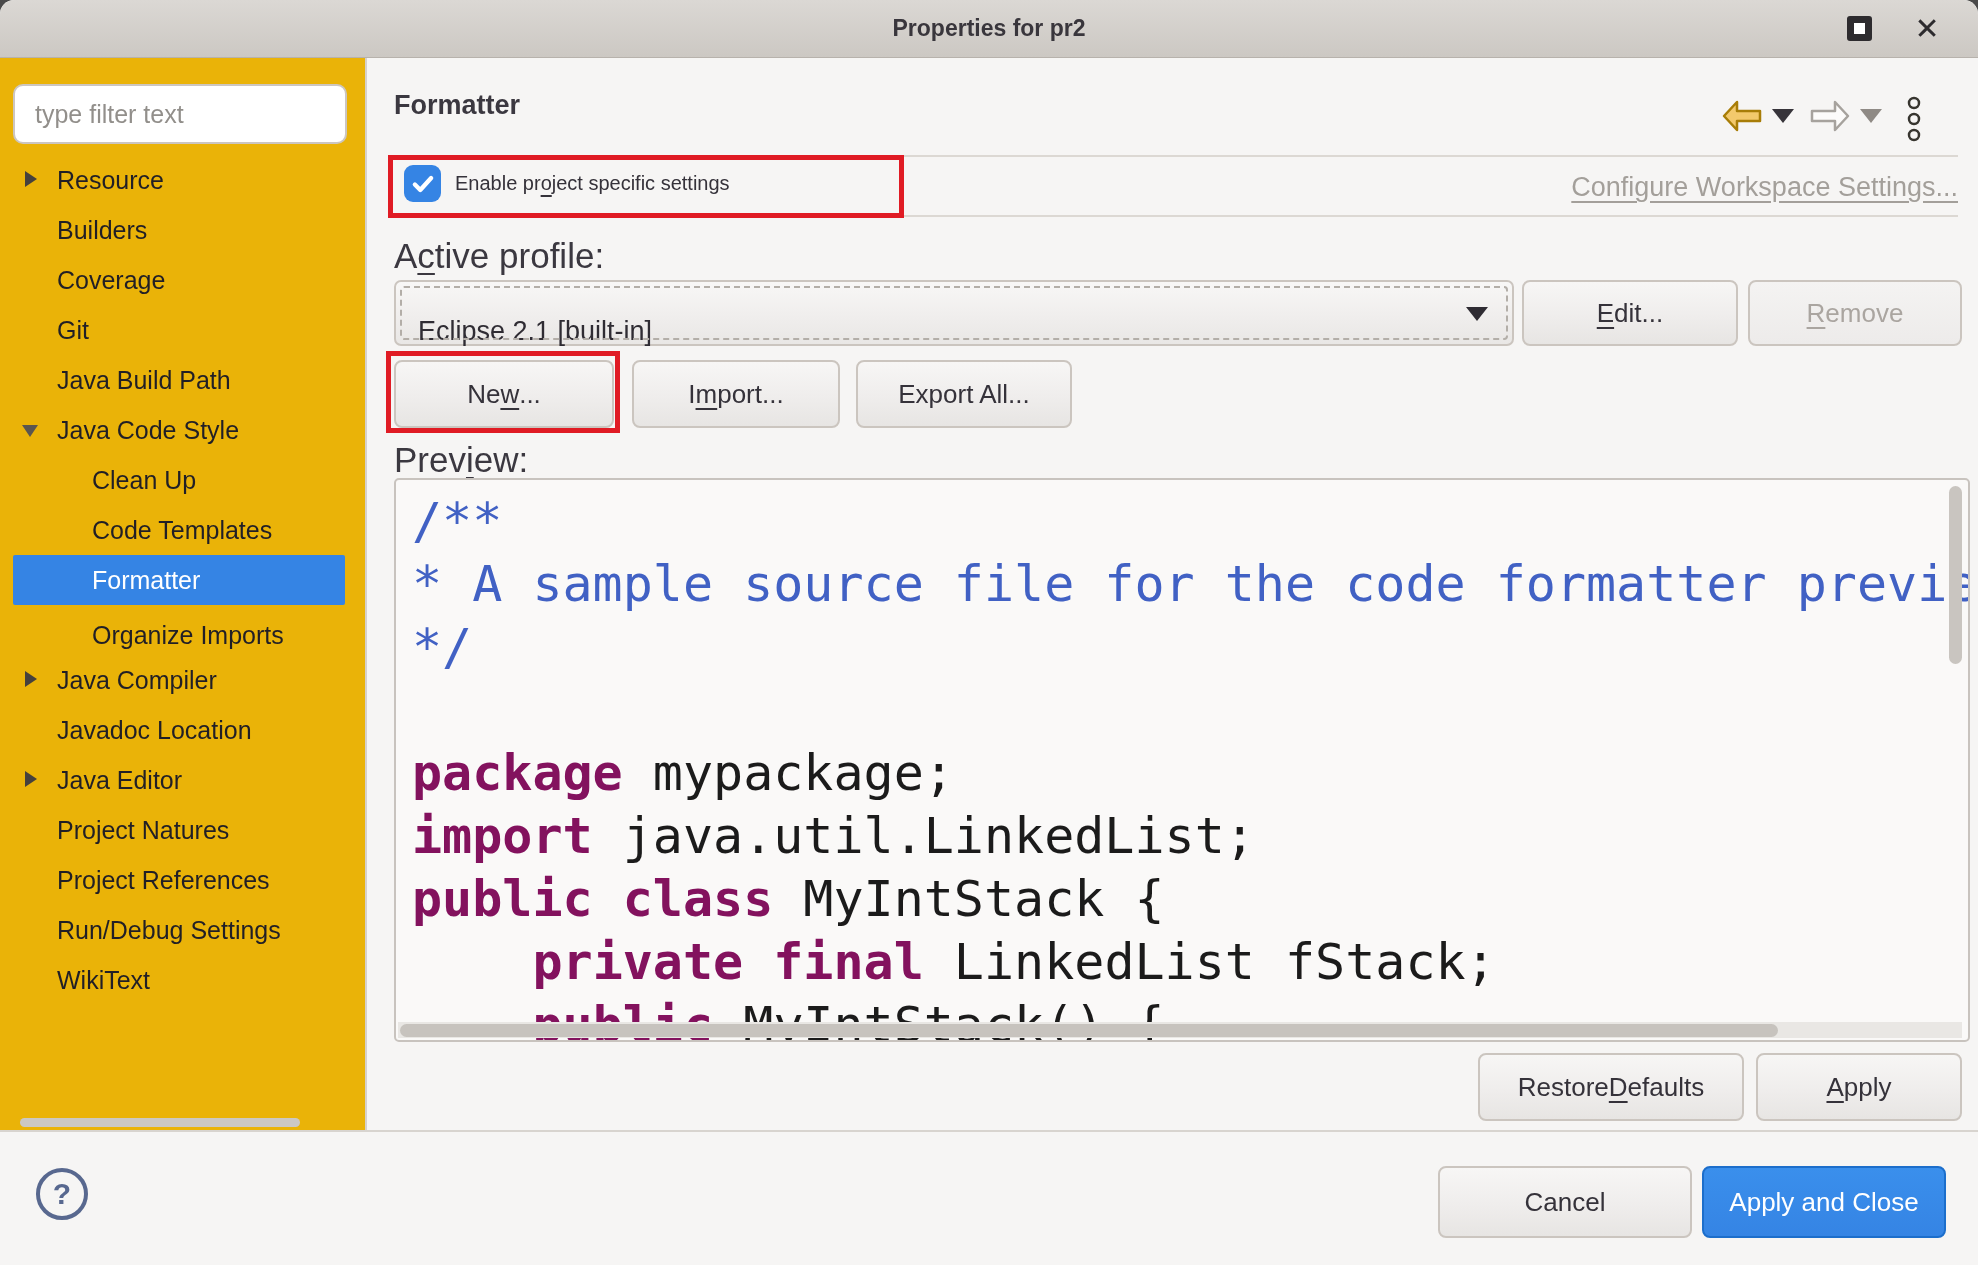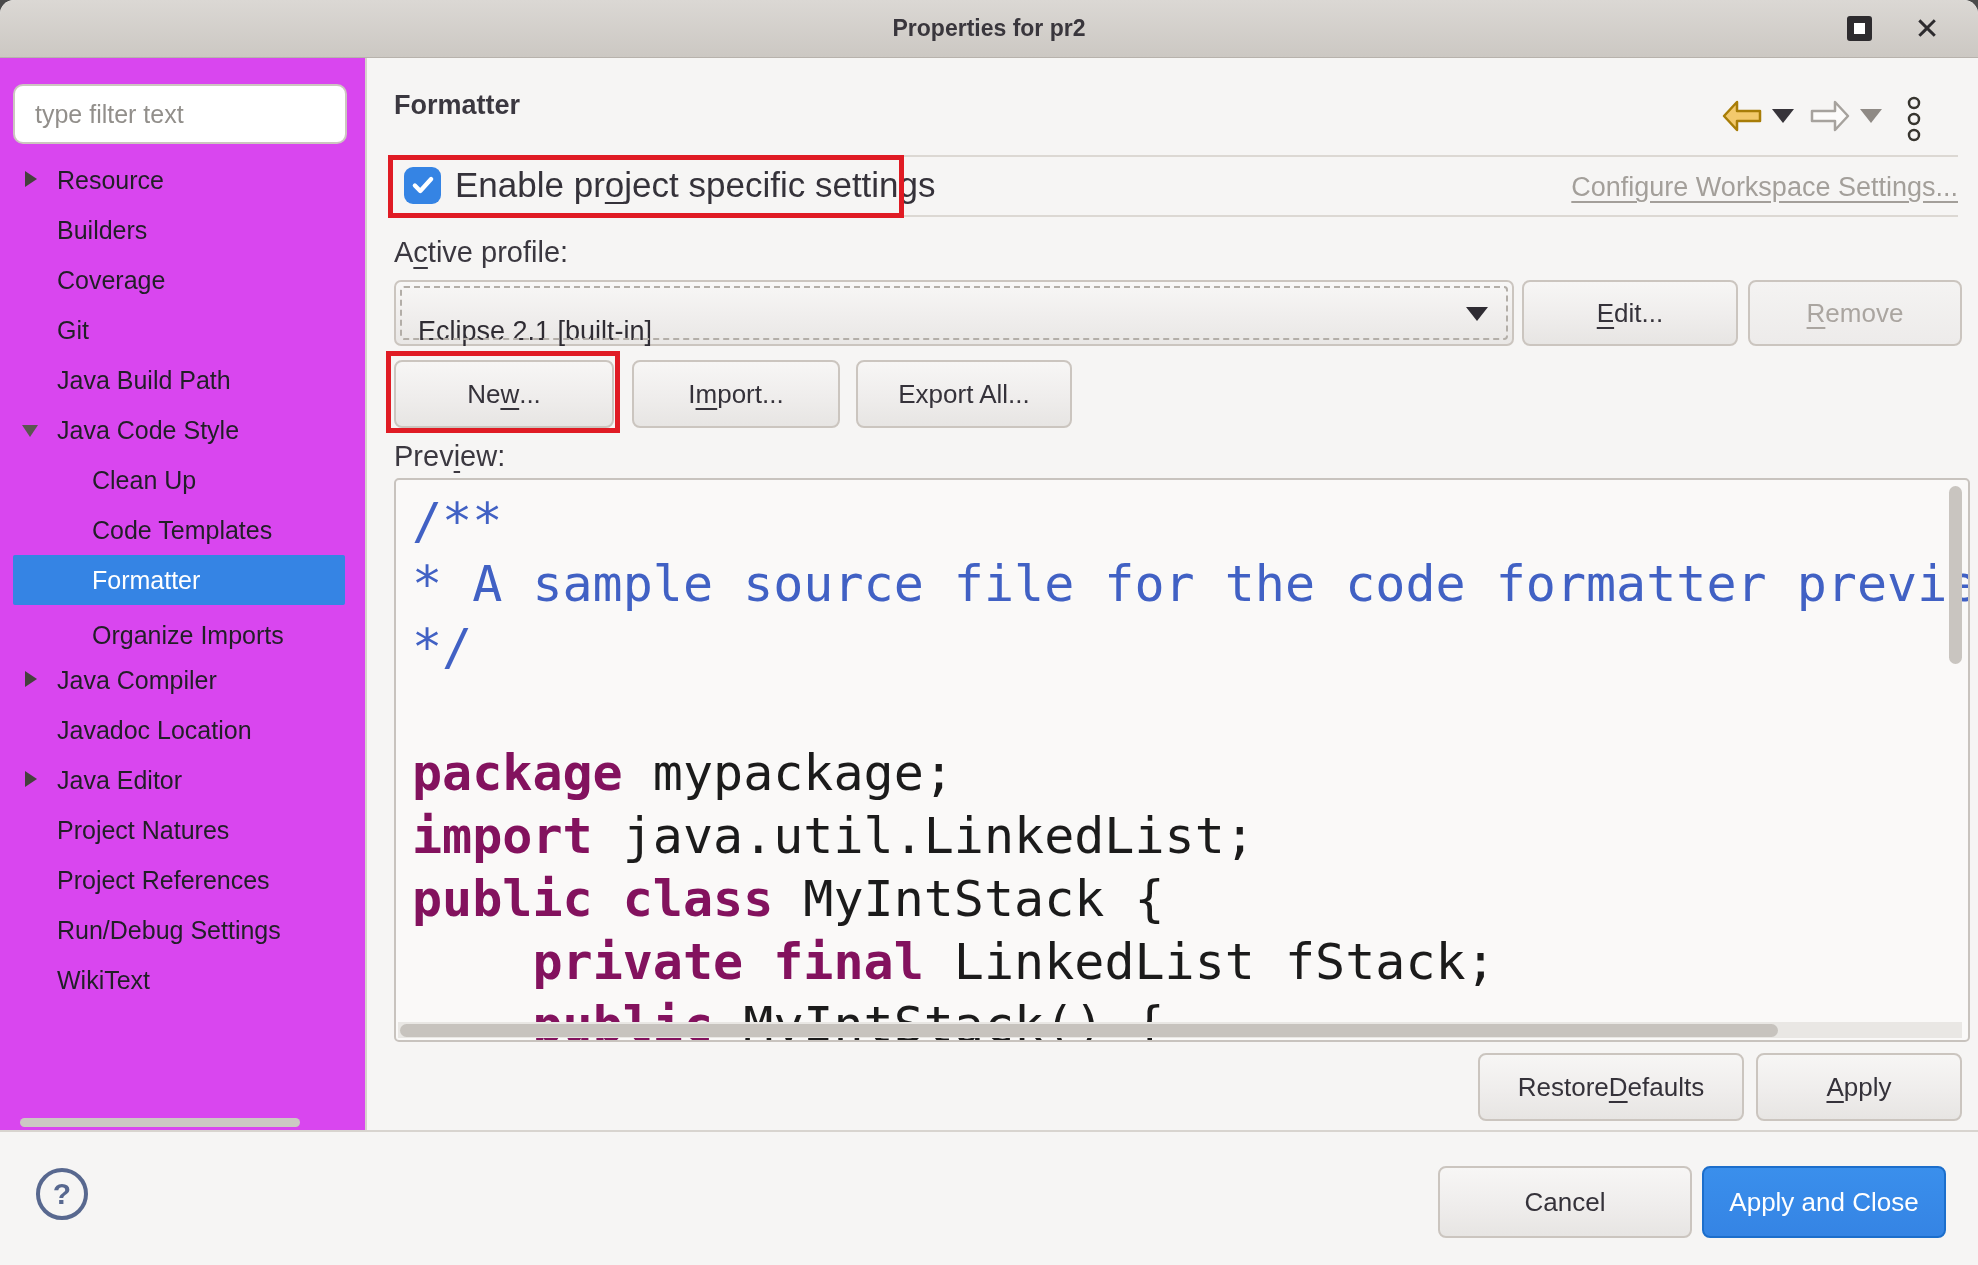--- a/index.html
+++ b/index.html
@@ -14,21 +14,21 @@
     background:linear-gradient(to bottom,#dbd8d4,#ccc8c3);
     border-bottom:1px solid #b7b2ac;border-radius:14px 14px 0 0;
     display:flex;align-items:center;justify-content:center;
   }
   .title-text{font-size:23px;font-weight:bold;color:#39363c;}
   .win-btn{position:absolute;top:0;height:57px;display:flex;align-items:center;justify-content:center;cursor:default;}
   .maxi{right:94px;width:50px;}
   .maxi .sq{width:11px;height:11px;background:#fff;border:7px solid #2d2b2e;border-radius:3px;}
   .closei{right:26px;width:50px;font-size:30px;color:#2d2b2e;line-height:1;}
   
-  .sidebar{position:absolute;left:0;top:58px;width:365px;height:1072px;background:#d946ef;border-right:2px solid #d6d1cc;}
+  .sidebar{position:absolute;left:0;top:58px;width:365px;height:1072px;background:#eab308;border-right:2px solid #d6d1cc;}
   .filterbox{
     position:absolute;left:13px;top:26px;width:330px;height:56px;background:#fff;
     border:2px solid #ccc6c0;border-radius:10px;display:flex;align-items:center;
   }
   .filterbox input{
     border:none;outline:none;background:transparent;width:100%;
     font-family:"Liberation Sans",sans-serif;font-size:25px;color:#3b3840;padding:0 0 0 20px;
   }
   .filterbox input::placeholder{color:#928f8b;}
   .tree{position:absolute;left:0;top:97px;width:365px;}
@@ -44,23 +44,23 @@
   .side-hscroll{position:absolute;left:20px;top:1060px;width:280px;height:9px;border-radius:5px;background:#ccc8c3;}
   
   .page-title{position:absolute;left:394px;top:90px;font-size:27px;font-weight:bold;color:#3b3840;}
   .navicons{position:absolute;left:1714px;top:96px;width:250px;height:40px;}
   .nav-tri{width:0;height:0;border-left:11px solid transparent;border-right:11px solid transparent;border-top:14px solid #37343a;position:absolute;top:13px;}
   .sep-line{position:absolute;height:2px;background:#dcd8d3;}
   
   .checkbox-row{position:absolute;left:404px;top:165px;display:flex;align-items:center;}
   .cbx{width:37px;height:37px;border-radius:9px;background:#3584e4;display:flex;align-items:center;justify-content:center;}
   .cbx svg{width:26px;height:26px;}
-  .cbx-label{margin-left:14px;font-size:35px;color:#35323a;}
+  .cbx-label{margin-left:14px;font-size:20px;color:#35323a;}
   .cfg-link{position:absolute;right:20px;top:172px;font-size:27px;color:#a39f9a;text-decoration:underline;text-underline-offset:5px;cursor:default;}
-  .field-label{position:absolute;font-size:29px;color:#3b3840;}
+  .field-label{position:absolute;font-size:35px;color:#3b3840;}
   
   .combo{
     position:absolute;left:394px;top:280px;width:1116px;height:62px;
     background:linear-gradient(to bottom,#f8f7f6,#efedec 60%,#e9e7e5);
     border:2px solid #cbc5bf;border-radius:7px;display:flex;align-items:center;cursor:default;
   }
   .combo-focus{position:absolute;inset:4px;border:2px dashed #b3aea8;border-radius:4px;pointer-events:none;}
   .combo-text{font-size:27px;color:#2f2c33;padding-left:22px;white-space:nowrap;margin-top:36px;}
   .combo-arrow{position:absolute;right:24px;top:25px;width:0;height:0;border-left:11px solid transparent;border-right:11px solid transparent;border-top:14px solid #2f2c33;}
   

